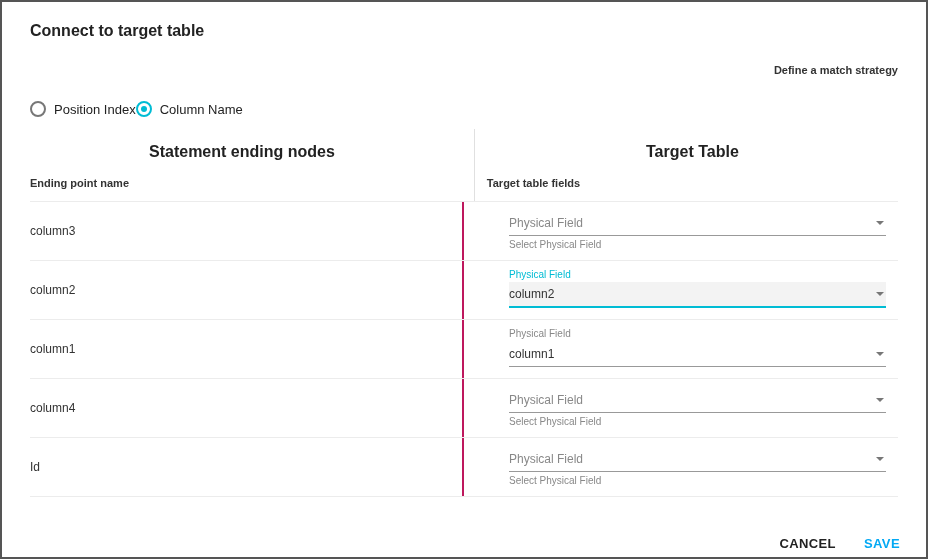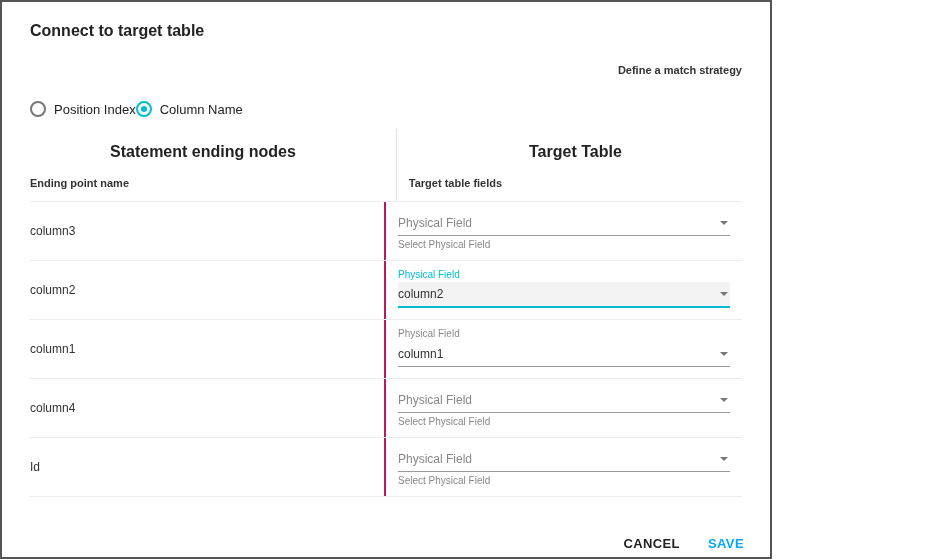--- a/index.html
+++ b/index.html
@@ -1,34 +1,34 @@
 <!DOCTYPE html>
 <html><head>
 <meta charset="utf-8">
 <style>
   * { box-sizing: border-box; margin: 0; padding: 0; }
   html, body { width: 950px; height: 559px; font-family: Arial, Helvetica, sans-serif; background: #fff; }
-  .frame { width: 772px; height: 559px; border: 2px solid #555; position: relative; background: #fff; overflow: hidden; }
+  .frame { width: 928px; height: 559px; border: 2px solid #555; position: relative; background: #fff; overflow: hidden; }
   .inner { padding: 20px 28px 0 28px; }
   .title { font-size: 16px; font-weight: 700; color: #222; margin-bottom: 24px; }
   .subhead { font-size: 11px; font-weight: 700; color: #333; margin-bottom: 25px; text-align: right; }
   .radios { display: flex; align-items: center; margin-bottom: 12px; }
   .radio { display: flex; align-items: center; gap: 8px; cursor: pointer; }
   .radio .circle { width: 16px; height: 16px; border-radius: 50%; border: 2px solid #777; position: relative; flex: none; }
   .radio.selected .circle { border-color: #00bcd4; }
   .radio.selected .circle::after { content: ""; position: absolute; inset: 3px; border-radius: 50%; background: #00bcd4; }
   .radio .lbl { font-size: 13px; color: #222; }
   .colhead { font-size: 16px; font-weight: 700; text-align: center; padding: 14px 0 16px; color: #222; }
   .subcol { font-size: 11px; font-weight: 700; color: #333; padding: 0 0 12px 0; }
   .rows { }
   .row { display: flex; border-top: 1px solid #ececec; }
   .row:last-child { border-bottom: 1px solid #ececec; }
   .cell-left { width: 50%; display: flex; align-items: center; padding: 0 0 0 0; min-height: 58px; font-size: 12px; color: #333; border-right: 2px solid #be185d; }
   .cell-right { width: 50%; padding: 8px 12px 2px 12px; min-height: 58px; }
-  .field { position: relative; }
+  .field { position: relative; margin-left: 33px; }
   .field .toplabel { font-size: 10px; color: #888; margin-bottom: 2px; }
   .field .toplabel.focus { color: #00bcd4; }
   .field .box { position: relative; height: 26px; border-bottom: 1px solid #999; display: flex; align-items: center; padding-right: 18px; cursor: pointer; }
   .field .box.focus { border-bottom: 2px solid #00bcd4; background: #f3f3f3; }
   .field .box .val { font-size: 12px; color: #333; }
   .field .box .val.placeholder { color: #888; }
   .field .box .caret { position: absolute; right: 2px; top: 50%; transform: translateY(-50%); width: 0; height: 0; border-left: 4px solid transparent; border-right: 4px solid transparent; border-top: 4px solid #777; }
   .field .helper { font-size: 10px; color: #888; margin-top: 3px; }
   .footer { position: absolute; right: 24px; bottom: 2px; display: flex; gap: 24px; align-items: center; }
   .btn { font-size: 13px; font-weight: 600; letter-spacing: 0.4px; cursor: pointer; background: none; border: none; padding: 4px 2px; }

